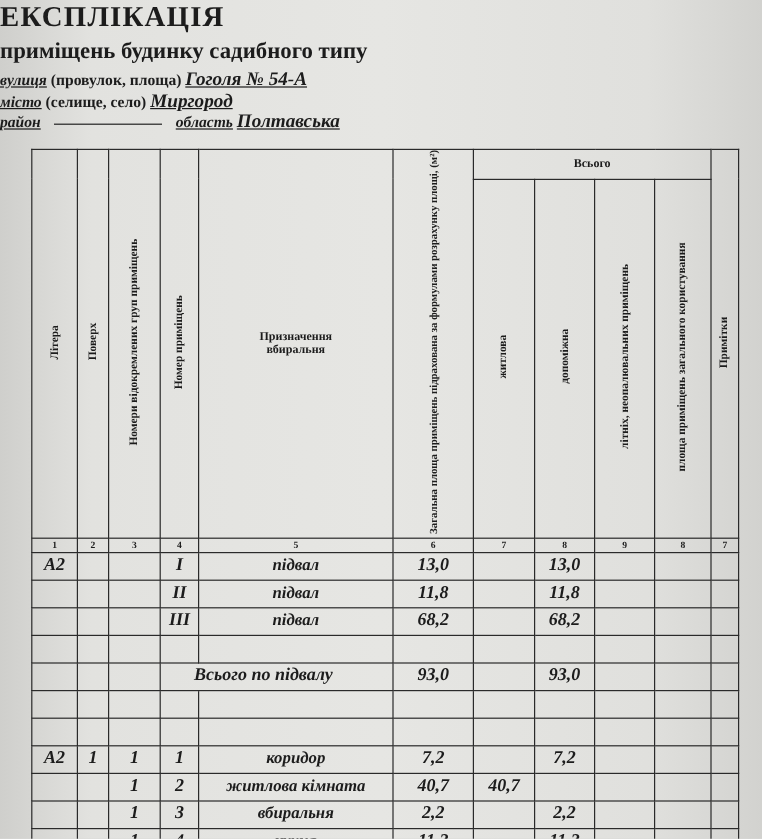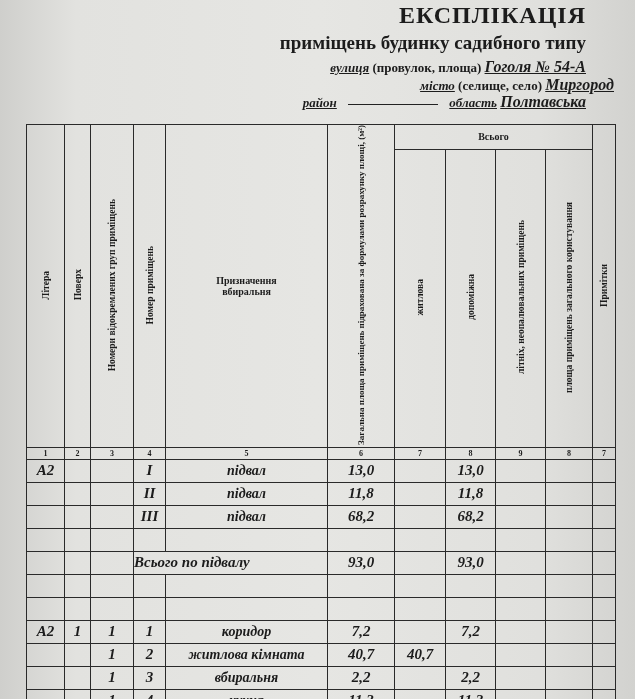--- a/index.html
+++ b/index.html
@@ -1,34 +1,34 @@
 <!DOCTYPE html>
 <html><head>
 <meta charset="utf-8">
 <style>
   html,body{margin:0;padding:0;}
   body{width:635px;height:699px;overflow:hidden;background:#d9d9d7;font-family:"Liberation Serif","DejaVu Serif",serif;color:#1c1c1c;position:relative;}
   .paper{position:absolute;left:0;top:0;width:635px;height:699px;background:linear-gradient(90deg,#cfcfcc 0%,#e2e2df 12%,#e6e6e3 50%,#e0e0dd 85%,#d2d2cf 100%);}
-  .hdr{position:absolute;left:16px;width:570px;text-align:right;}
+  .hdr{position:absolute;left:0;width:570px;text-align:left;}
   .t1{top:2px;font-size:24px;font-weight:bold;letter-spacing:1px;}
   .t2{top:32px;font-size:19px;font-weight:bold;}
   .t3{top:58px;font-size:13px;font-weight:bold;}
-  .t4{top:76px;font-size:13px;font-weight:bold;padding-left:28px;}
+  .t4{top:76px;font-size:13px;font-weight:bold;}
   .t5{top:93px;font-size:13px;font-weight:bold;}
   .u{text-decoration:underline;font-style:italic;}
   .uv{text-decoration:underline;font-style:italic;font-size:16px;}
   .blank{display:inline-block;width:90px;border-bottom:1.5px solid #222;margin:0 8px;vertical-align:2px;}
   table{position:absolute;left:26px;top:124px;border-collapse:collapse;table-layout:fixed;}
   td,th{border:1.6px solid #2a2a2a;padding:0;text-align:center;vertical-align:middle;}
   th{font-weight:bold;font-size:10px;line-height:11px;}
   .vert{writing-mode:vertical-rl;transform:rotate(180deg);display:inline-block;font-size:9.5px;line-height:10px;}
   .num th{font-size:8px;height:11px;}
   td{height:22px;font-style:italic;font-weight:bold;font-size:15px;}
   td.name{font-size:14px;}
-  td.total{text-align:left;padding-right:22px;}
+  td.total{text-align:center;padding-right:22px;}
 </style>
 </head>
 <body>
 
 <div class="paper"></div>
 
 <div class="hdr t1">ЕКСПЛІКАЦІЯ</div>
 <div class="hdr t2">приміщень будинку садибного типу</div>
 <div class="hdr t3">
   <span class="u">вулиця</span>

